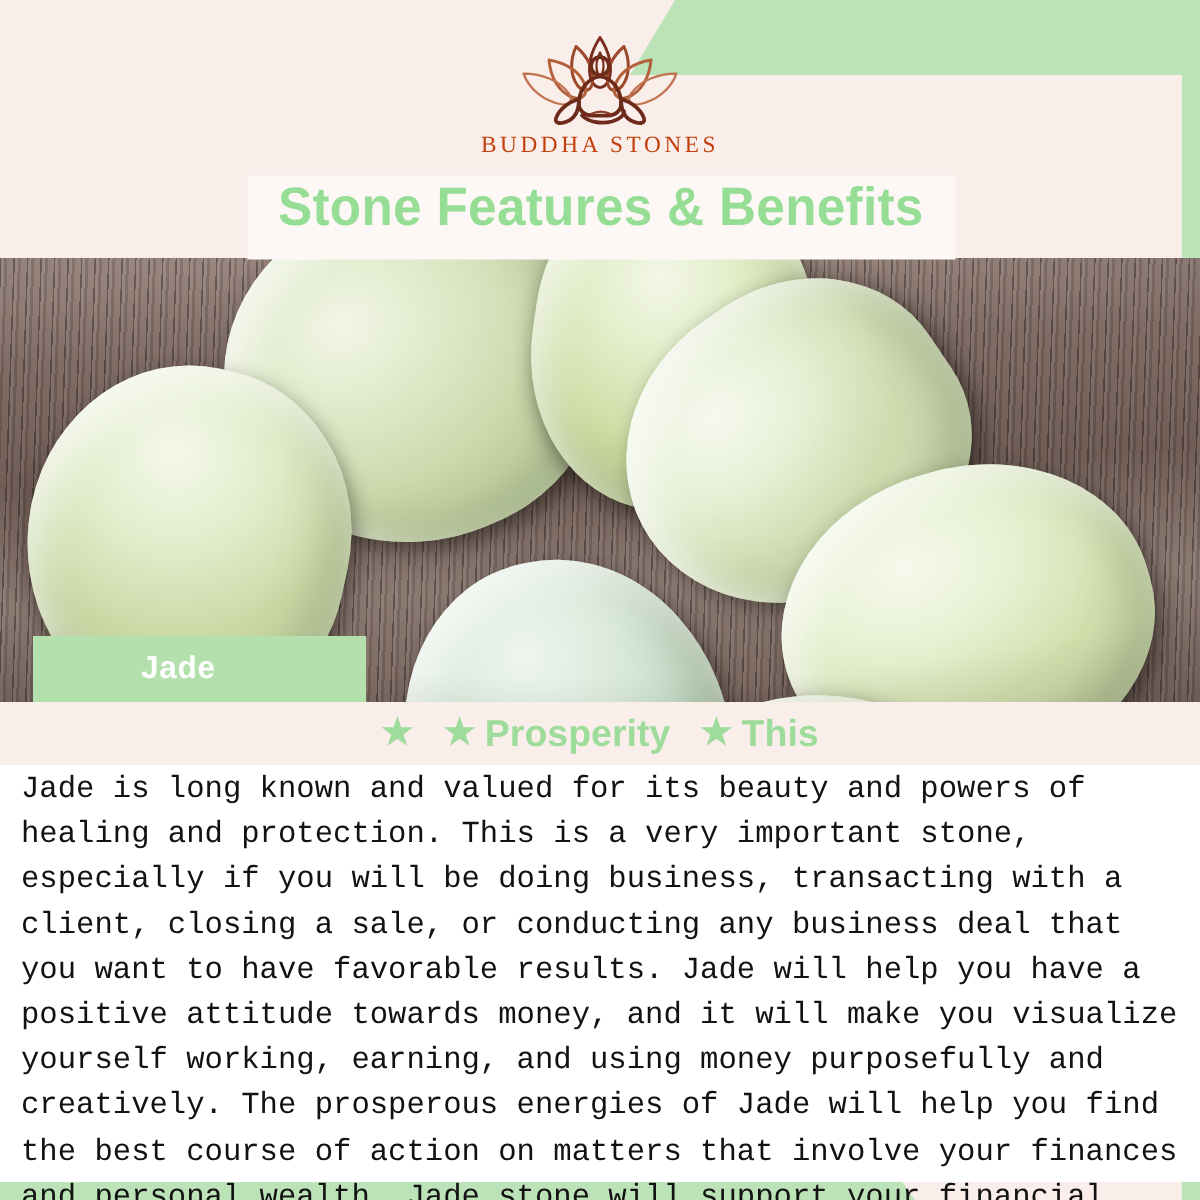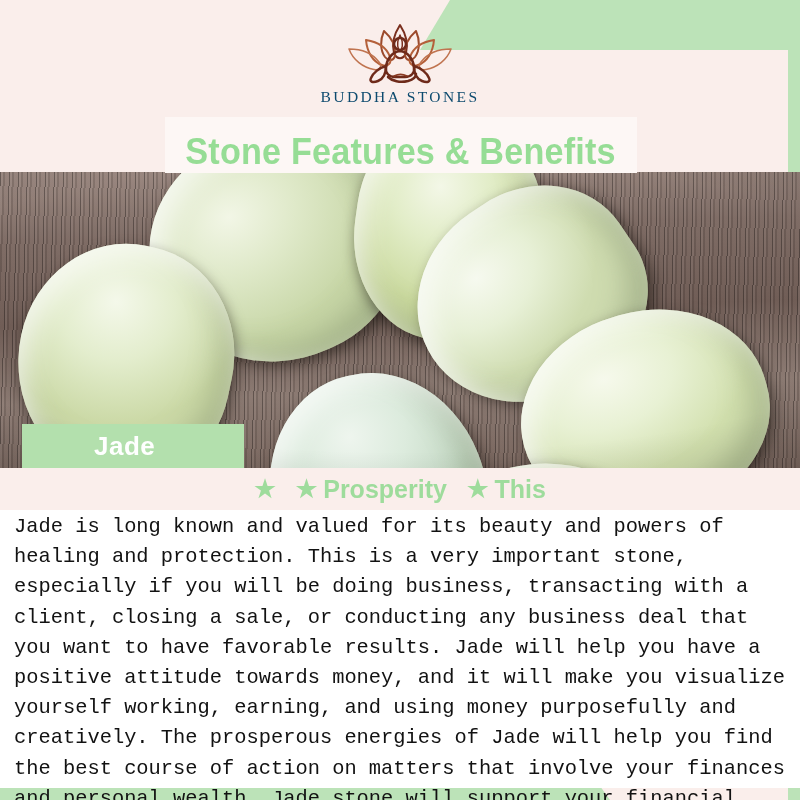--- a/index.html
+++ b/index.html
@@ -82,35 +82,35 @@
     display: block;
     margin: 0 auto;
     width: 120px;
     height: 66px;
   }
   .brand-name {
     margin-top: 4px;
     font-family: "Liberation Serif", serif;
     font-size: 15.5px;
     letter-spacing: 2.4px;
-    color: #0c4a6e;
+    color: #c2410c;
     font-weight: 400;
   }
 
   
   .title-band {
     position: absolute;
     top: 117px;
     left: 165px;
     width: 472px;
     height: 56px;
     background: #fdf7f5;
     z-index: 7;
     display: flex;
-    align-items: flex-end;
+    align-items: flex-start;
     justify-content: center;
   }
   .title-text {
     font-family: "Liberation Sans Narrow", "Liberation Sans", sans-serif;
     font-size: 36px;
     font-weight: bold;
     color: #96dd95;
     letter-spacing: 0.2px;
     transform: scaleX(0.95);
     white-space: nowrap;
@@ -179,21 +179,21 @@
     left: 22px;
     width: 222px;
     height: 44px;
     background: #b3e0ad;
     z-index: 5;
     display: flex;
     align-items: center;
   }
   .stone-band-text {
     color: #ffffff;
-    font-size: 26px;
+    font-size: 21px;
     font-weight: bold;
     margin-left: 72px;
     letter-spacing: 0.5px;
   }
 
   
   .body-wrap {
     position: absolute;
     top: 468px;
     left: 0;

